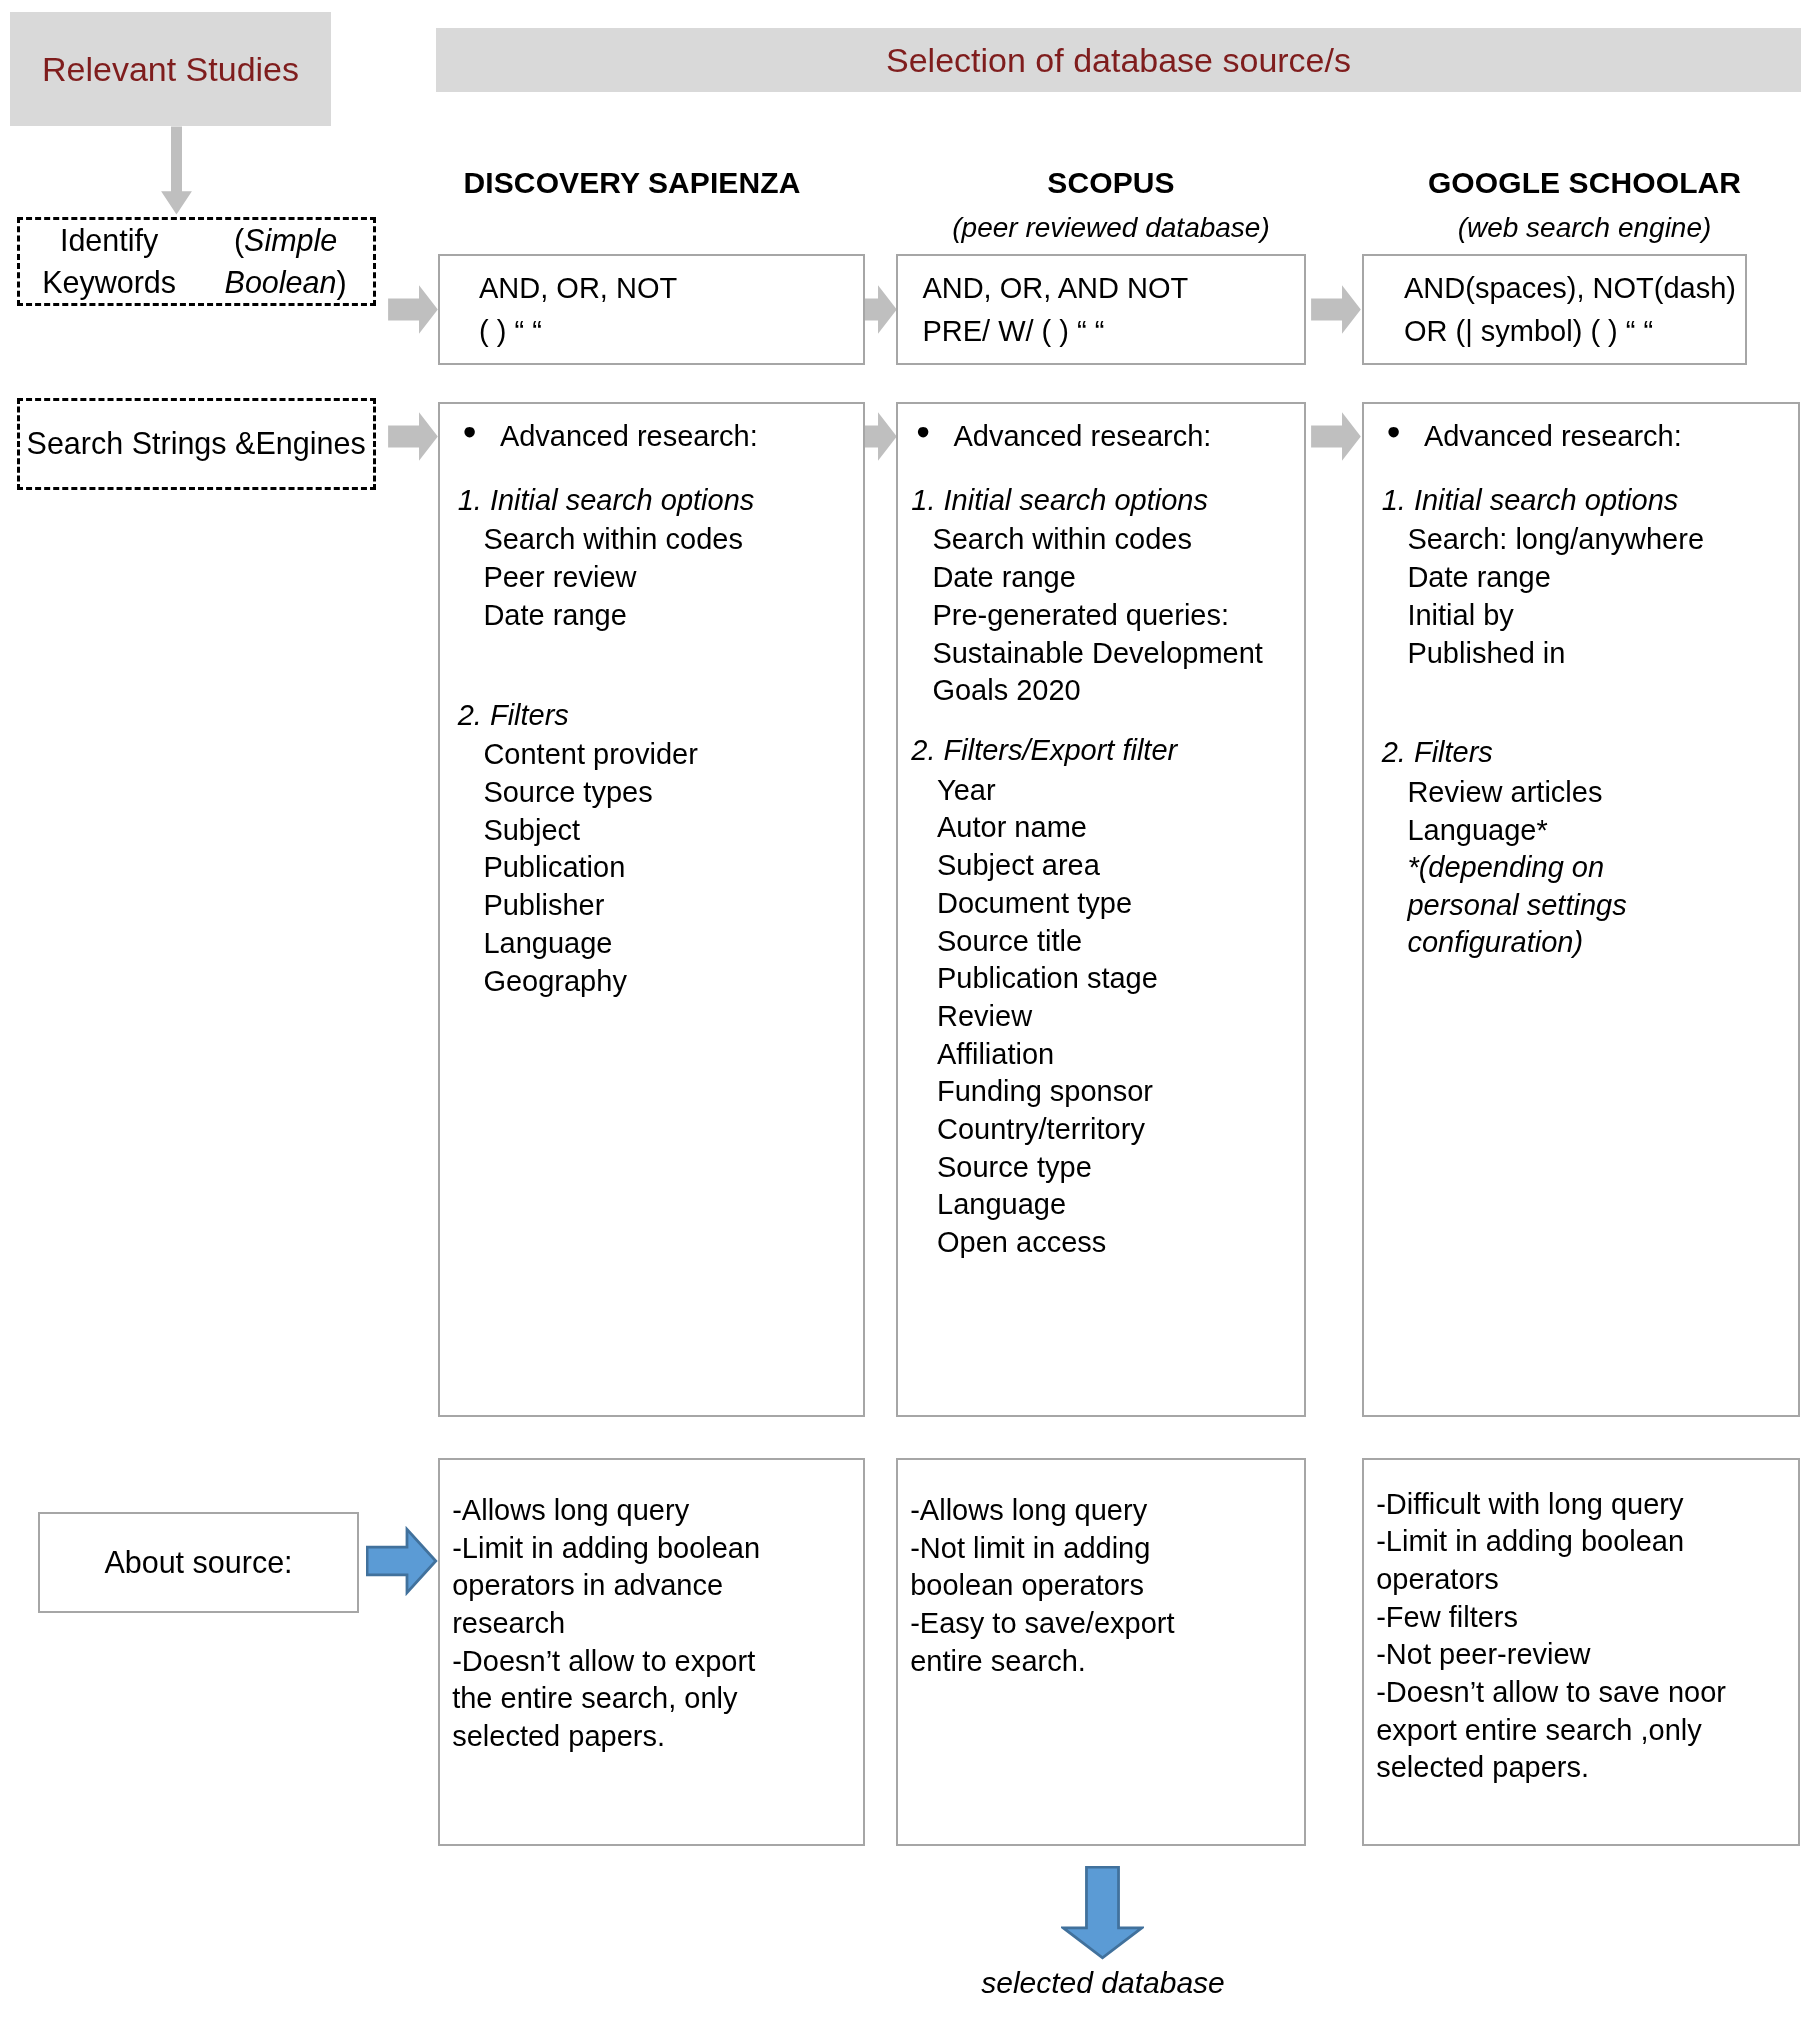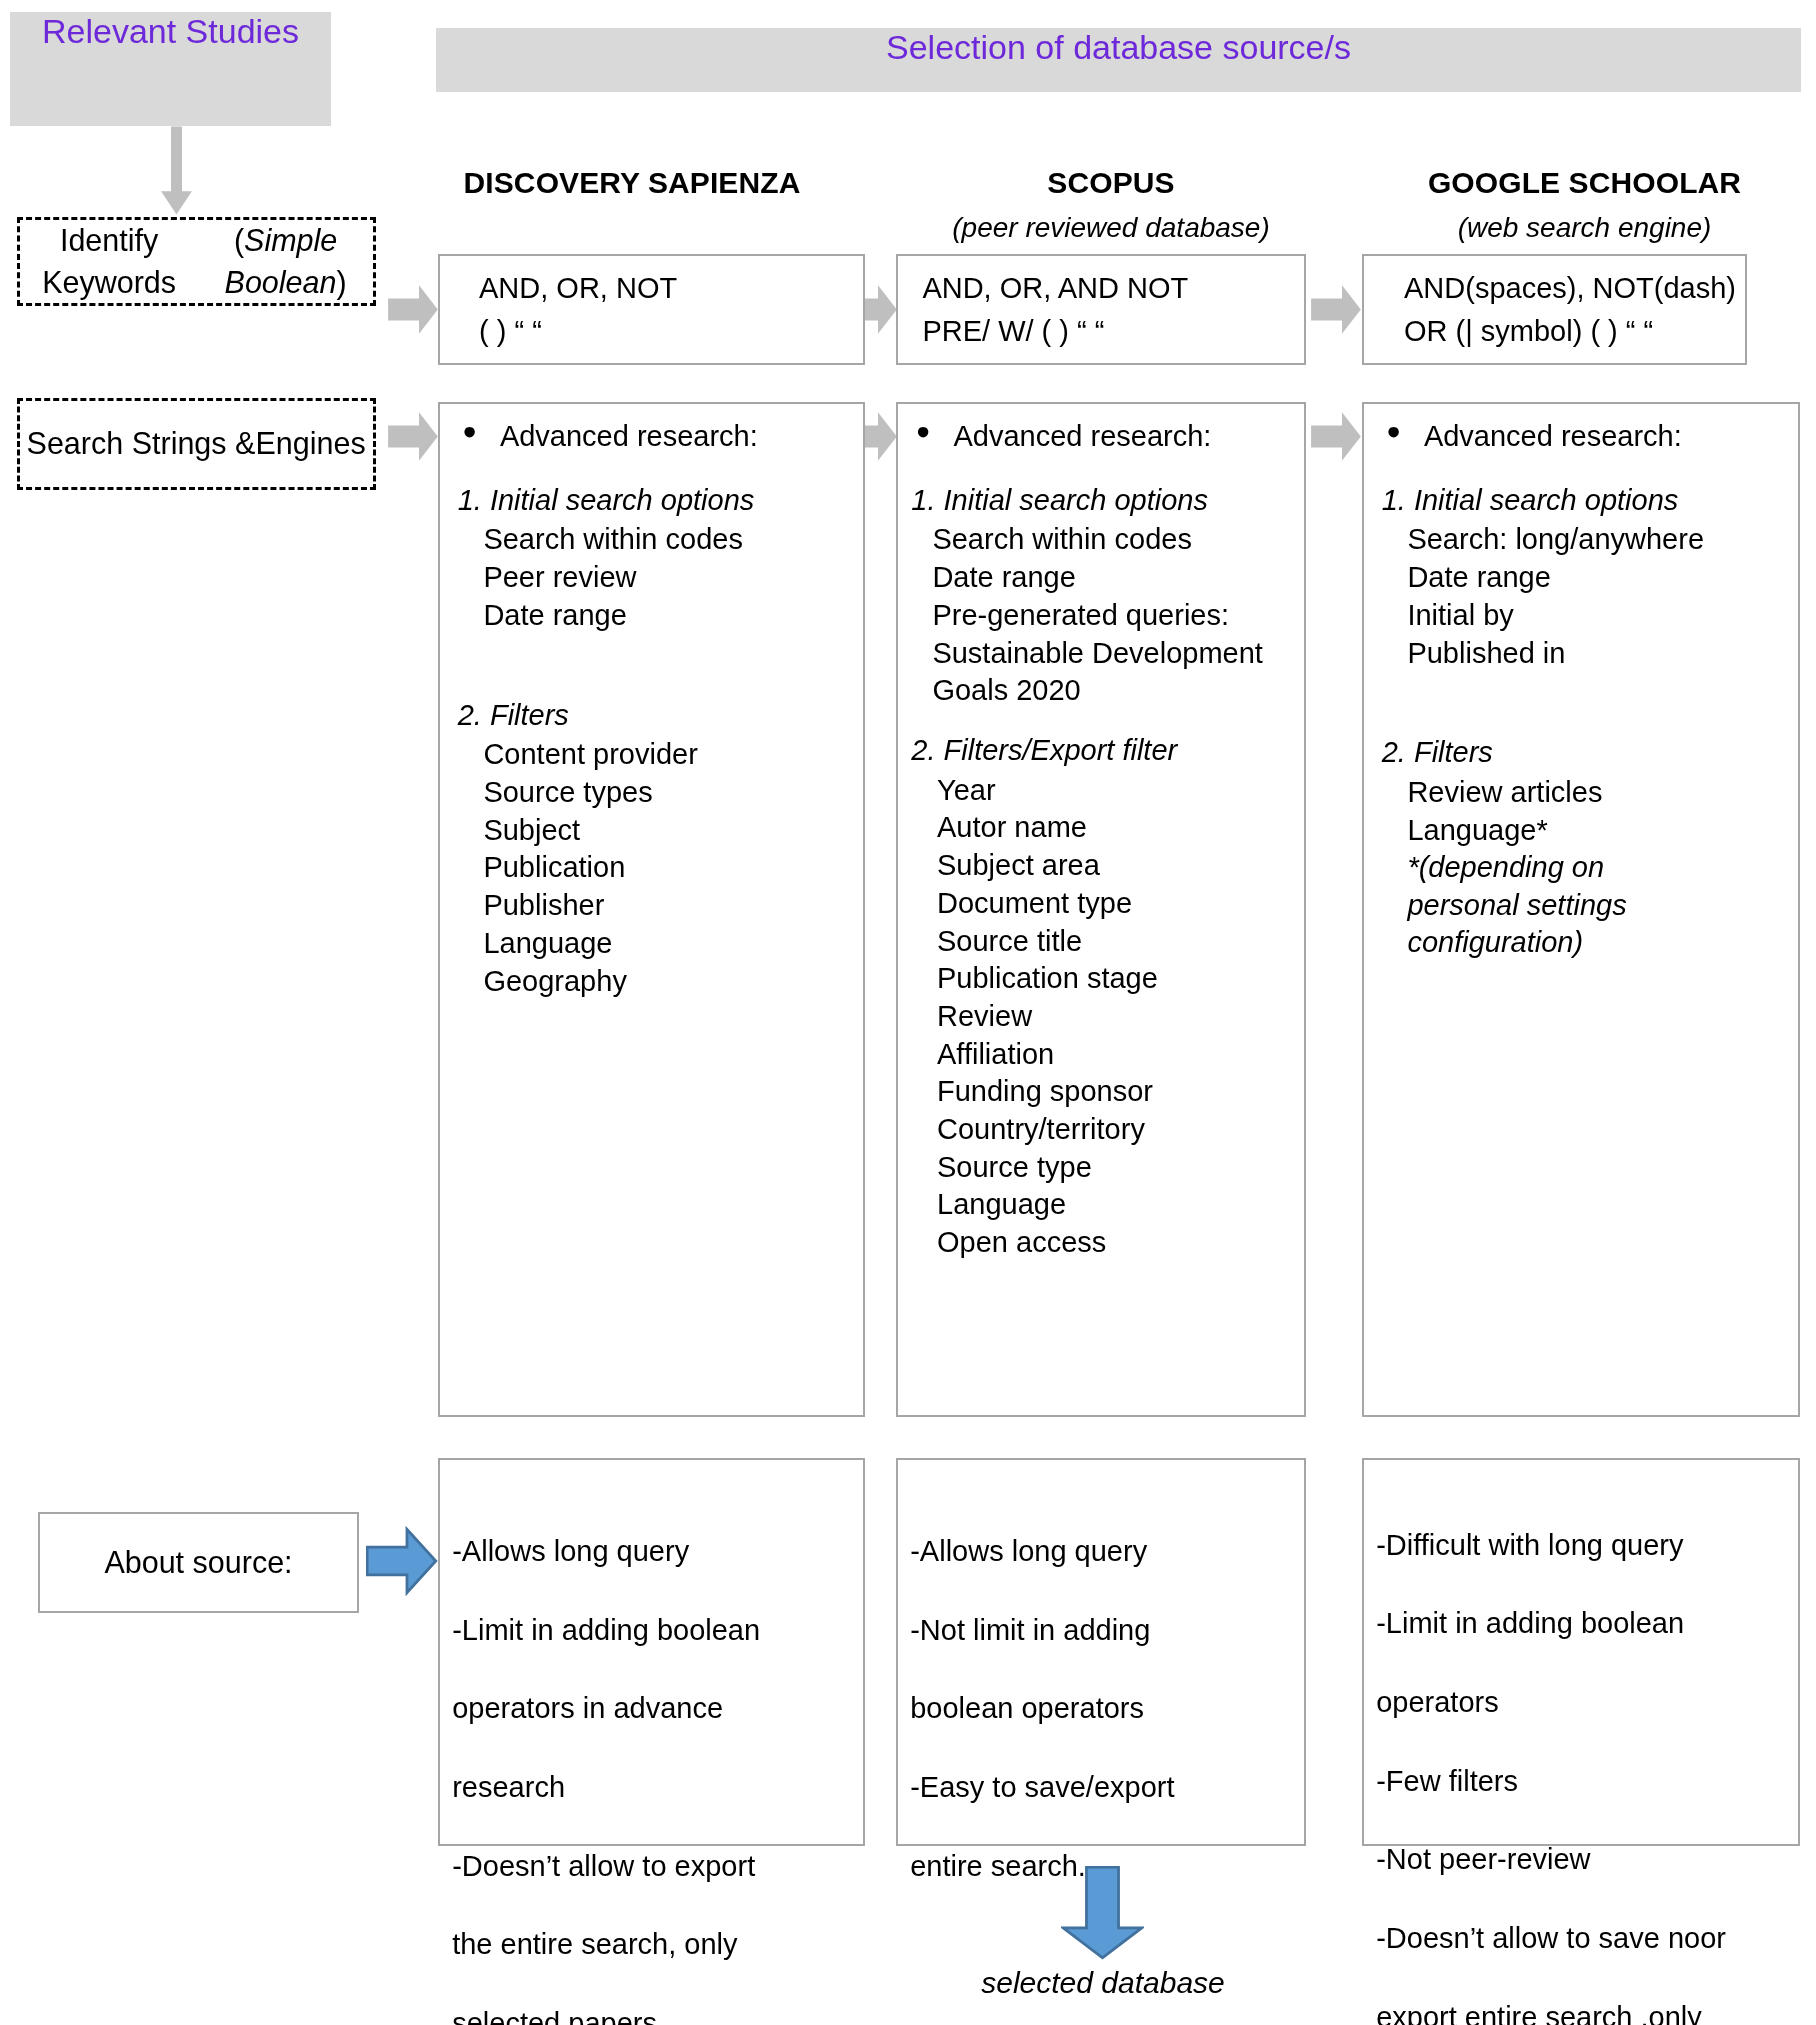--- a/index.html
+++ b/index.html
@@ -14,24 +14,24 @@
     height:2025px;
     background:#ffffff;
     overflow:hidden;
   }
 
   
   .grey-header{
     position:absolute;
     background:#d9d9d9;
     display:flex;
-    align-items:flex-start;
+    align-items:center;
     justify-content:center;
     font-size:34px;
-    color:#6d28d9;
+    color:#7f1d1d;
   }
   .dashed-box{
     position:absolute;
     border:3.3px dashed #000000;
     background:#ffffff;
     display:flex;
     flex-direction:row;
     align-items:center;
     justify-content:center;
     text-align:center;
@@ -127,21 +127,21 @@
   
   .about-box{
     position:absolute;
     border:2.2px solid #a6a6a6;
     background:#ffffff;
     box-sizing:border-box;
     padding:32px 7.8px 5.5px 12.2px;
     font-size:29px;
     line-height:1.30;
   }
-  .about-box .li{margin-bottom:0;margin-top:41px;}
+  .about-box .li{margin-bottom:0;}
 
   
   .arrow-right{
     position:absolute;
     display:block;
   }
   .arrow-down{
     position:absolute;
     display:block;
   }

